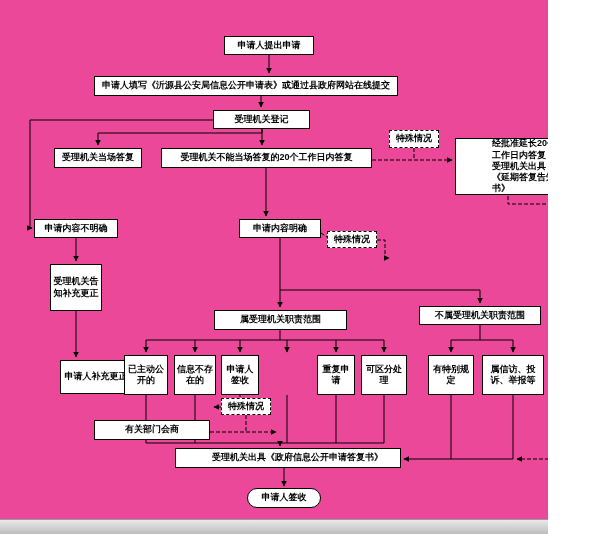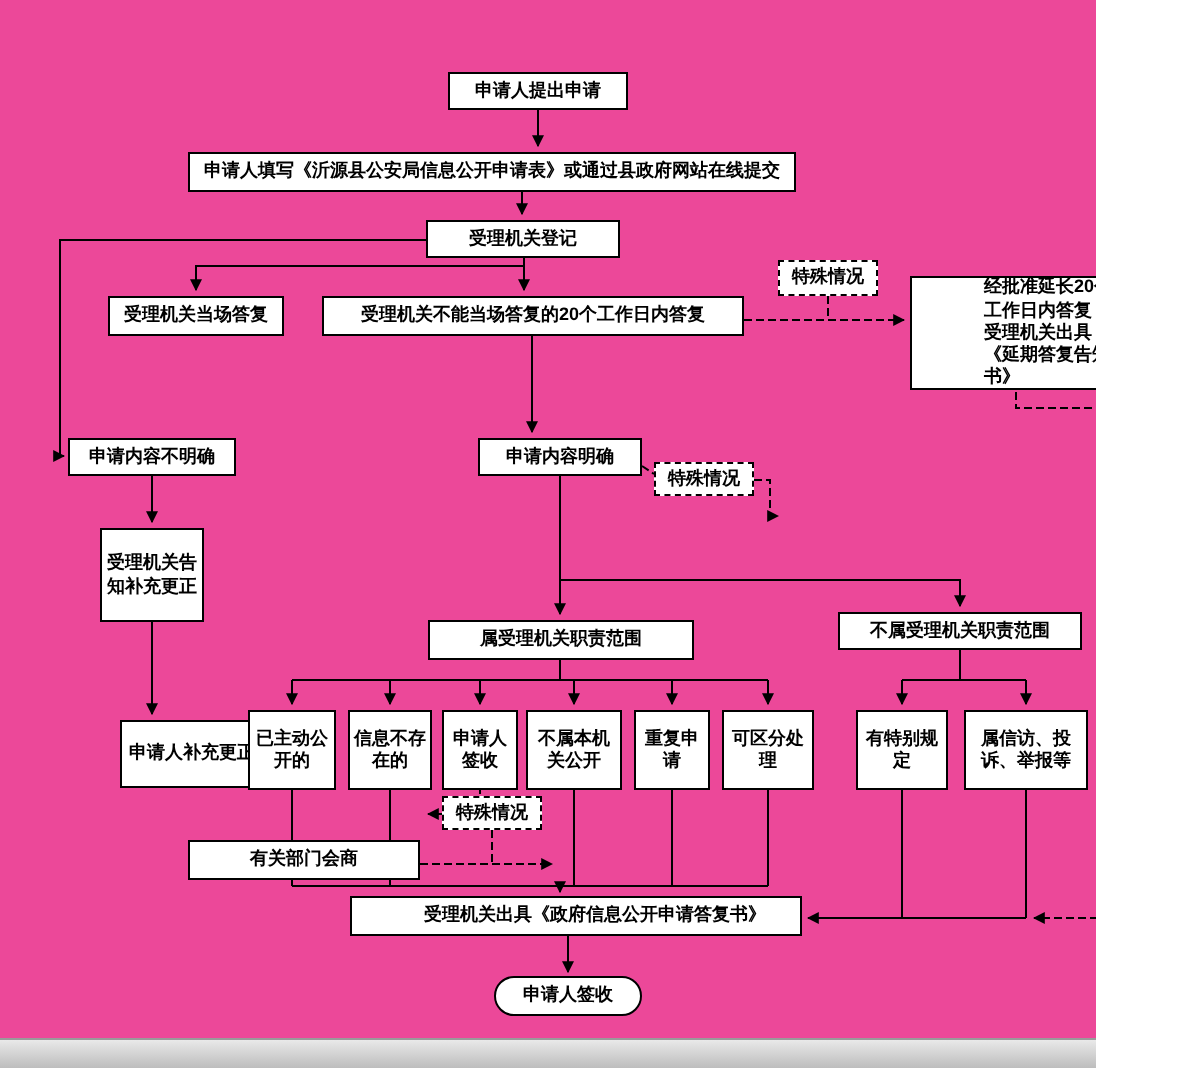--- a/index.html
+++ b/index.html
@@ -126,21 +126,20 @@
   <div class="node" style="left:419px; top:306px; width:122px; height:19px;">不属受理机关职责范围</div>
 
   <div class="node" style="left:40px; top:360px; width:72px; height:34px;margin-left:20px;">申请人补充更正</div>
 
   <div class="node" style="left:124px; top:355px; width:44px; height:40px;">已主动公开的</div>
 
   <div class="node" style="left:174px; top:355px; width:42px; height:40px;">信息不存在的</div>
 
   <div class="node" style="left:221px; top:355px; width:38px; height:40px;">申请人签收</div>
 
-  <div class="node" style="left:263px; top:355px; width:48px; height:40px;">不属本机关公开</div>
 
   <div class="node" style="left:317px; top:355px; width:38px; height:40px;">重复申请</div>
 
   <div class="node" style="left:361px; top:355px; width:46px; height:40px;">可区分处理</div>
 
   <div class="node" style="left:428px; top:355px; width:46px; height:40px;">有特别规定</div>
 
   <div class="node" style="left:482px; top:355px; width:62px; height:40px;">属信访、投诉、举报等</div>
 
   <div class="node dashed" style="left:221px; top:398px; width:50px; height:17px;">特殊情况</div>

